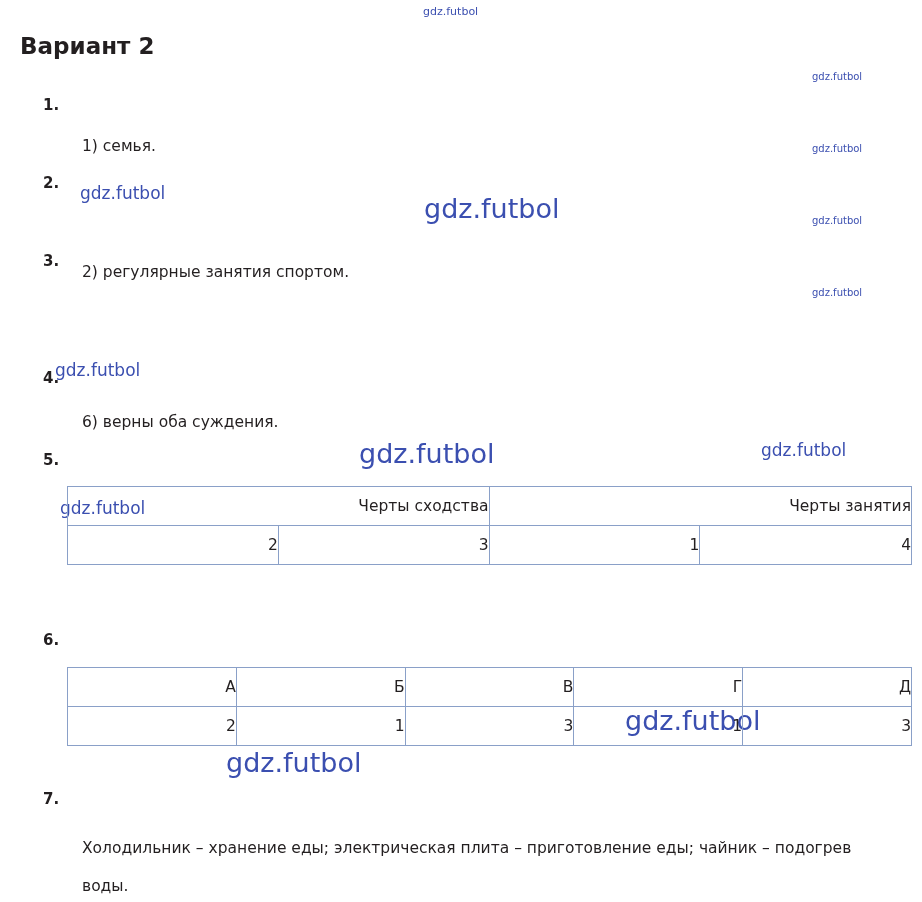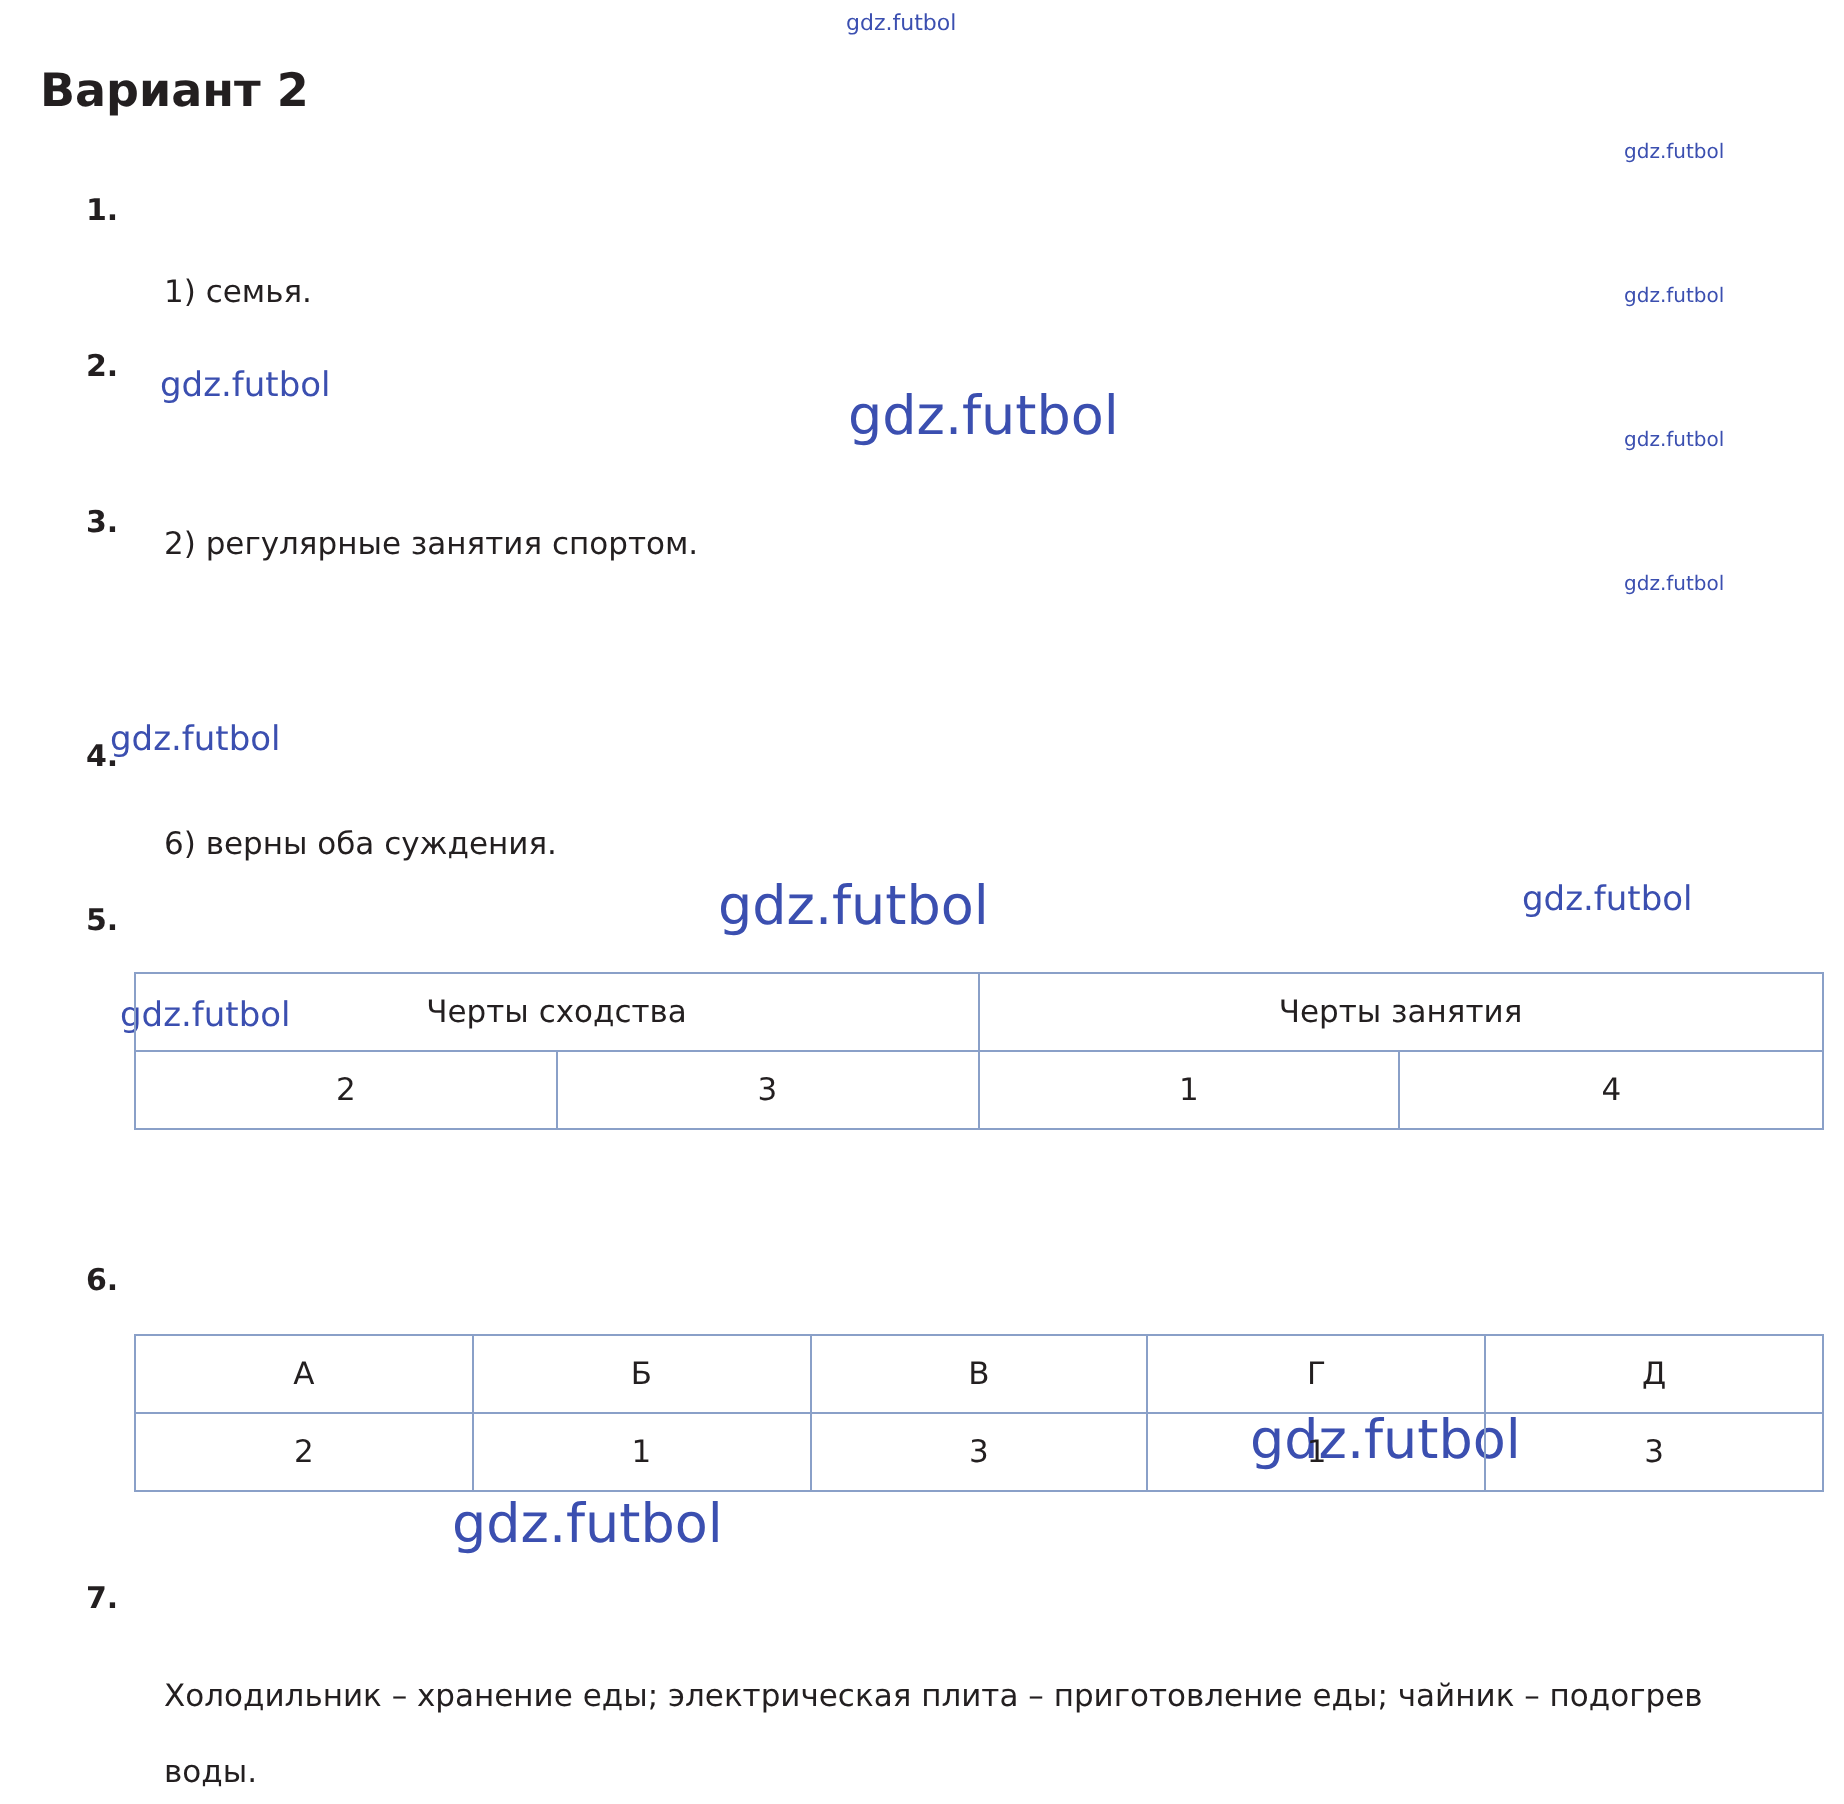--- a/index.html
+++ b/index.html
@@ -71,21 +71,21 @@
 
   
   table.grid {
     position: absolute;
     border-collapse: collapse;
     font-size: 15.5px;
     color: #231f20;
   }
   table.grid td {
     border: 1px solid #8aa0c8;
-    text-align: center;
+    text-align: right;
     vertical-align: middle;
     padding: 0;
     height: 38px;
     font-weight: normal;
   }
   #table-similarity {
     left: 67px;
     top: 486px;
     width: 845px;
   }

